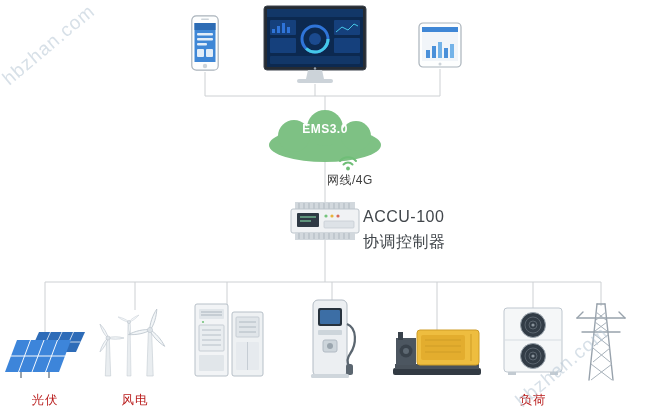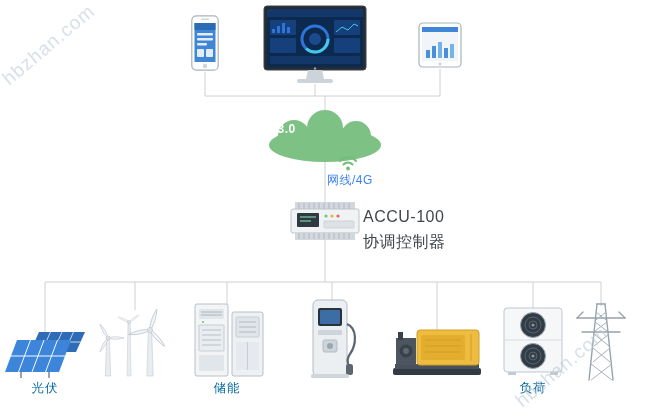--- a/index.html
+++ b/index.html
@@ -1,22 +1,22 @@
 <!DOCTYPE html>
 <html><head>
 <meta charset="utf-8">
 <style>
   html,body{margin:0;padding:0;background:#ffffff;}
   body{font-family:"Liberation Sans","DejaVu Sans",sans-serif;}
   .canvas{position:relative;width:646px;height:415px;background:#ffffff;overflow:hidden;margin:0 auto;}
   .abs{position:absolute;}
-  .node-label{position:absolute;top:380px;width:84px;text-align:center;font-size:12.5px;color:#0369a1;letter-spacing:1px;}
-  .cloud-text{position:absolute;left:0;top:12px;width:100%;text-align:left;color:#ffffff;font-size:12px;line-height:1.55;}
+  .node-label{position:absolute;top:392px;width:84px;text-align:center;font-size:12.5px;color:#b91c1c;letter-spacing:1px;}
+  .cloud-text{position:absolute;left:0;top:12px;width:100%;text-align:center;color:#ffffff;font-size:12px;line-height:1.55;}
   .cloud-text .t1{font-weight:600;letter-spacing:0.5px;}
-  .uplink-label{position:absolute;left:327px;top:172px;font-size:12px;color:#3b82f6;letter-spacing:0.5px;}
+  .uplink-label{position:absolute;left:327px;top:172px;font-size:12px;color:#404040;letter-spacing:0.5px;}
   .controller-label{position:absolute;left:363px;top:205px;font-size:16px;color:#41464b;line-height:1.55;letter-spacing:0.5px;}
   .watermark{position:absolute;color:#b7c7d5;opacity:0.55;font-size:19px;letter-spacing:1px;transform:rotate(-40deg);white-space:nowrap;pointer-events:none;}
 </style>
 </head>
 <body>
 
 <div class="canvas">
 
   <svg class="abs" style="left:0;top:0;" width="646" height="415" viewBox="0 0 646 415">
     <path d="M205 72 V96 M315 84 V96 M440 69 V96 M205 96 H440 M325 96 V114
@@ -203,20 +203,21 @@
         <polygon points="-1.6,0 1.6,0 3.2,46 -3.2,46" fill="#e9edf0" stroke="#c3cbd2" stroke-width="0.6"></polygon>
         <g fill="#f3f6f8" stroke="#bcc5cd" stroke-width="0.8" transform="rotate(18)">
           <path d="M0 1 C 2.4 -6 2 -15 0 -22 C -2 -15 -2.4 -6 0 1 Z"></path>
           <path transform="rotate(120)" d="M0 1 C 2.4 -6 2 -15 0 -22 C -2 -15 -2.4 -6 0 1 Z"></path>
           <path transform="rotate(240)" d="M0 1 C 2.4 -6 2 -15 0 -22 C -2 -15 -2.4 -6 0 1 Z"></path>
         </g>
         <circle r="2.6" fill="#dde3e8" stroke="#bcc5cd" stroke-width="0.6"></circle>
       </g>
     </svg>
   </div>
+  <div class="node-label" style="left:93px;">风电</div>
 
   <div class="abs" style="left:193px;top:302px;">
     <svg width="72" height="76" viewBox="0 0 72 76">
       <rect x="2" y="2" width="33" height="72" rx="2" fill="#f2f4f6" stroke="#b7c0c8"></rect>
       <rect x="6" y="7" width="25" height="10" rx="1" fill="#e1e6ea"></rect>
       <g stroke="#aab4bd" stroke-width="1">
         <line x1="8" y1="10" x2="29" y2="10"></line>
         <line x1="8" y1="13" x2="29" y2="13"></line>
       </g>
       <circle cx="10" cy="20" r="1.1" fill="#76c47e"></circle>
@@ -232,21 +233,20 @@
       <rect x="43" y="15" width="23" height="20" rx="1" fill="#e0e5e9" stroke="#c6cdd4"></rect>
       <g stroke="#b0bac2" stroke-width="1">
         <line x1="46" y1="20" x2="63" y2="20"></line>
         <line x1="46" y1="25" x2="63" y2="25"></line>
         <line x1="46" y1="30" x2="63" y2="30"></line>
       </g>
       <rect x="43" y="40" width="23" height="28" rx="1" fill="#e6eaee"></rect>
       <line x1="54.5" y1="40" x2="54.5" y2="68" stroke="#c6cdd4"></line>
     </svg>
   </div>
-  <div class="node-label" style="left:185px;">储能</div>
 
   <div class="abs" style="left:305px;top:298px;">
     <svg width="54" height="82" viewBox="0 0 54 82">
       <rect x="8" y="2" width="34" height="76" rx="5" fill="#eceff2" stroke="#b2bbc4"></rect>
       <rect x="13" y="10" width="24" height="18" rx="2" fill="#27323d"></rect>
       <rect x="15" y="12" width="20" height="14" rx="1" fill="#3c6ea5"></rect>
       <rect x="13" y="32" width="24" height="5" rx="1" fill="#cdd5db"></rect>
       <rect x="18" y="42" width="14" height="12" rx="2" fill="#cdd5db" stroke="#b2bbc4"></rect>
       <circle cx="25" cy="48" r="3" fill="#9aa5ae"></circle>
       <path d="M42 26 C 52 30 52 46 45 56 C 42 60 42 64 44 68" fill="none" stroke="#5b6670" stroke-width="2.2"></path>

